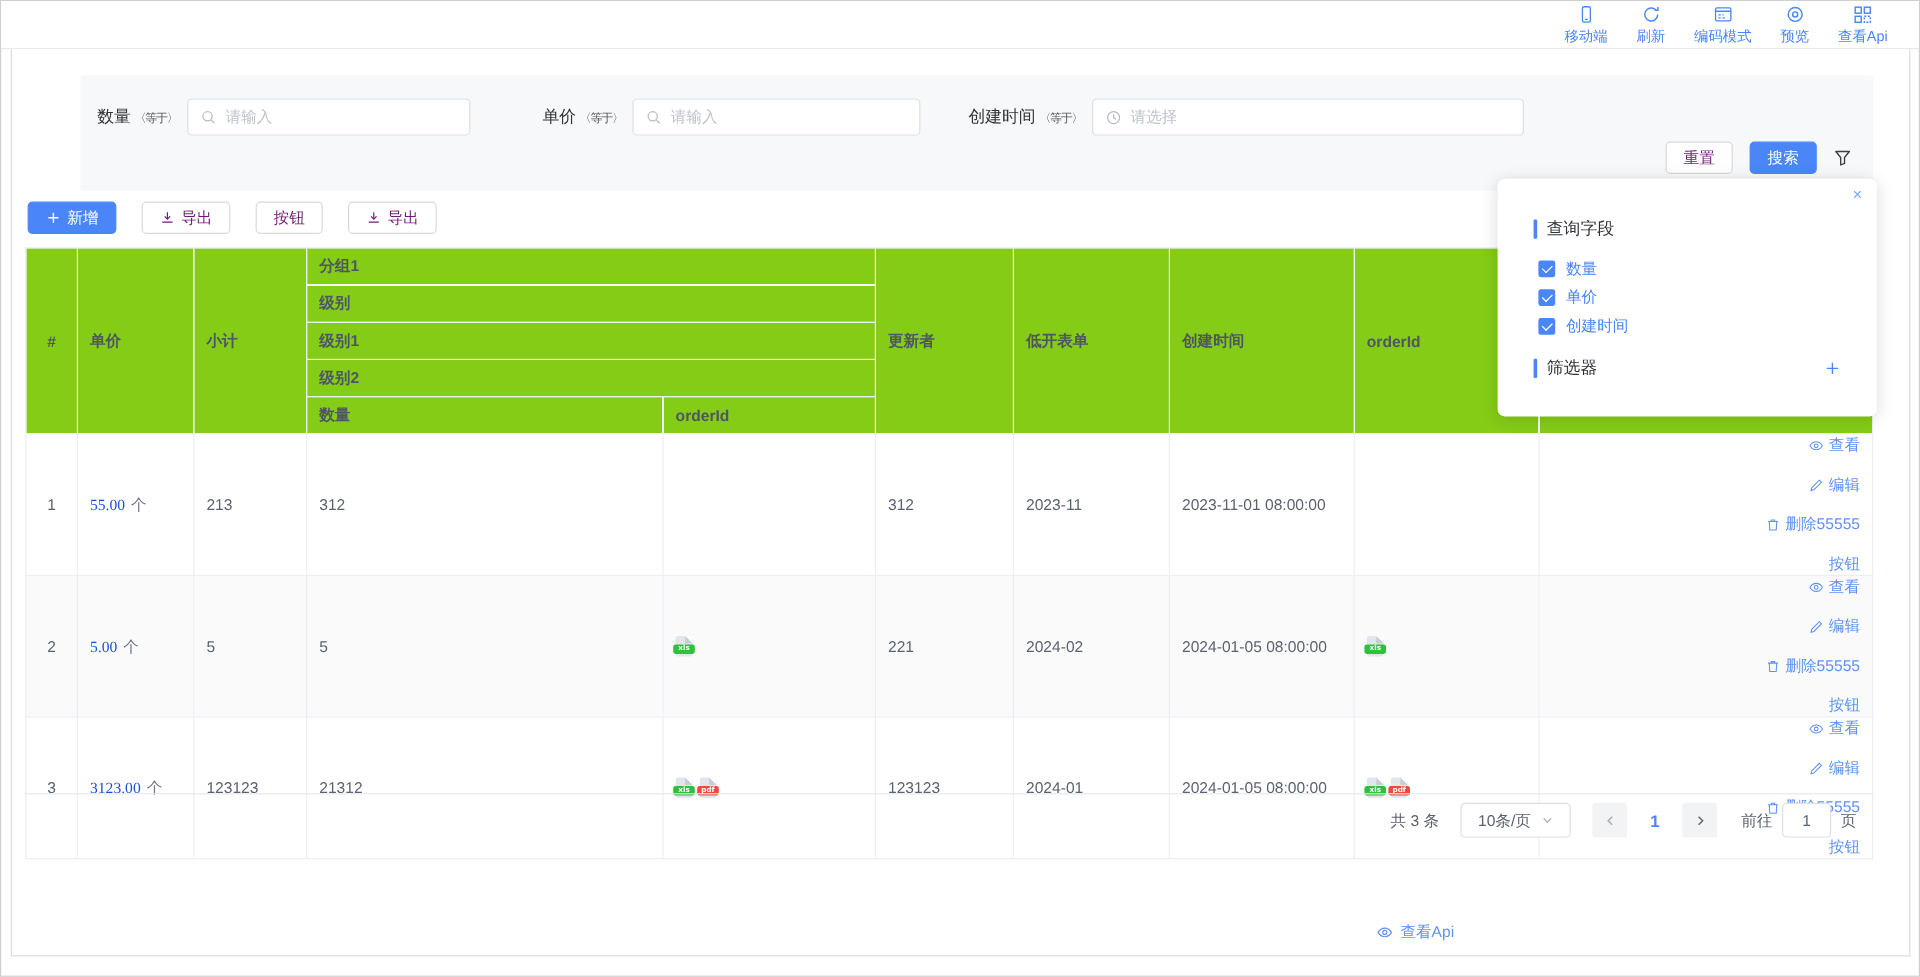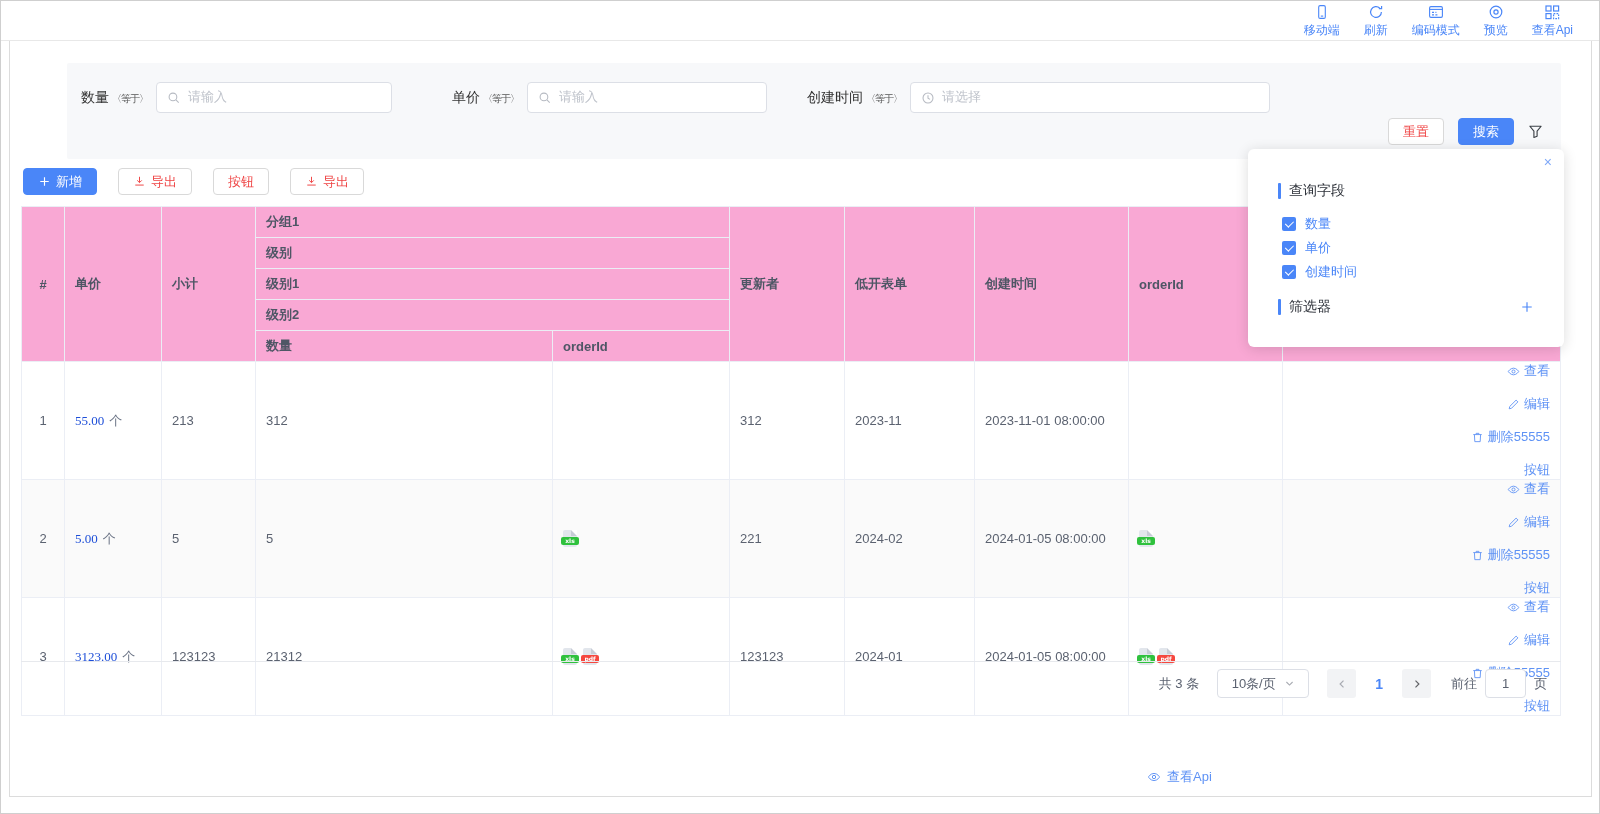--- a/index.html
+++ b/index.html
@@ -24,40 +24,40 @@
   .frame{position:absolute;left:8px;right:7px;top:40px;bottom:16px;border:1px solid #dcdcdc;border-top:none;background:#fff;}
 
   
   .search-panel{position:absolute;left:66px;top:62px;width:1494px;height:96px;background:#f7f8fa;border-radius:2px;}
   .search-row{display:flex;align-items:center;padding:19px 0 0 14px;}
   .sfield{display:flex;align-items:center;}
   .sfield .lbl{font-size:14px;color:#333;}
   .sfield .op{font-size:10px;color:#555;margin:2px 8px 0 3px;letter-spacing:-1px;}
   .inp{height:31px;background:#fff;border:1px solid #dcdfe6;border-radius:4px;display:flex;align-items:center;padding:0 10px;gap:7px;}
   .inp svg{width:14px;height:14px;color:#b6bac2;flex:none;}
-  .inp input{border:none;outline:none;flex:1;font-size:13px;color:#333;background:transparent;font-family:Liberation Mono, monospace;}
+  .inp input{border:none;outline:none;flex:1;font-size:13px;color:#333;background:transparent;font-family:Liberation Serif, serif;}
   .inp input::placeholder{color:#bfc3cb;}
   .w1{width:236px;} .w2{width:240px;} .w3{width:360px;}
   .sf2{margin-left:60px;} .sf3{margin-left:40px;}
   .search-actions{position:absolute;top:55px;right:18px;display:flex;align-items:center;gap:14px;}
   .btn{height:27px;border-radius:4px;border:1px solid #d9d9d9;background:#fff;display:inline-flex;align-items:center;justify-content:center;
-       padding:0 14px;font-size:13px;color:#ef4444;cursor:pointer;gap:5px;font-family:inherit;}
+       padding:0 14px;font-size:13px;color:#701a75;cursor:pointer;gap:5px;font-family:inherit;}
   .btn.primary{background:var(--accent);border-color:var(--accent);color:#fff;}
   .funnel{color:#3a3f45;cursor:pointer;}
   .funnel svg{width:15px;height:15px;}
 
   
   .toolbar{position:absolute;left:22px;top:167px;display:flex;gap:21px;align-items:center;}
   .btn svg{width:13px;height:13px;}
 
   
   .tablewrap{position:absolute;left:20px;top:205px;width:1540px;}
   table{border-collapse:collapse;table-layout:fixed;width:1540px;font-size:13px;}
   th,td{border:1px solid #ebeef5;overflow:hidden;white-space:nowrap;}
-  thead th{height:31px;font-weight:700;color:#4e5665;text-align:left;padding:0 10px;background:#f9a8d4;font-size:13px;}
+  thead th{height:31px;font-weight:700;color:#4e5665;text-align:left;padding:0 10px;background:#84cc16;font-size:13px;}
   thead th.center{text-align:center;padding:0;}
   tbody td{height:33px;color:#5b6270;padding:0 10px;background:#fff;}
   tbody tr.striped td{background:#fafafa;}
   td.center{text-align:center;padding:0;}
   .price-val{color:#1d4ed8;font-family:Liberation Serif, serif;}
   .price-unit{color:#6a7385;margin-left:5px;}
   .file-ic{position:relative;display:inline-block;width:14px;height:17px;background:#e2e6ec;border-radius:2px;margin-right:6px;vertical-align:middle;cursor:pointer;}
   .file-ic::before{content:"";position:absolute;top:0;right:0;width:0;height:0;border:3px solid;border-color:#fff #fff #c7ccd6 #c7ccd6;}
   .file-ic i{position:absolute;left:-2px;right:-2px;bottom:2px;height:8px;border-radius:2px;font-style:normal;
      font:700 6px/8px "DejaVu Sans",sans-serif;color:#fff;text-align:center;letter-spacing:0;}

